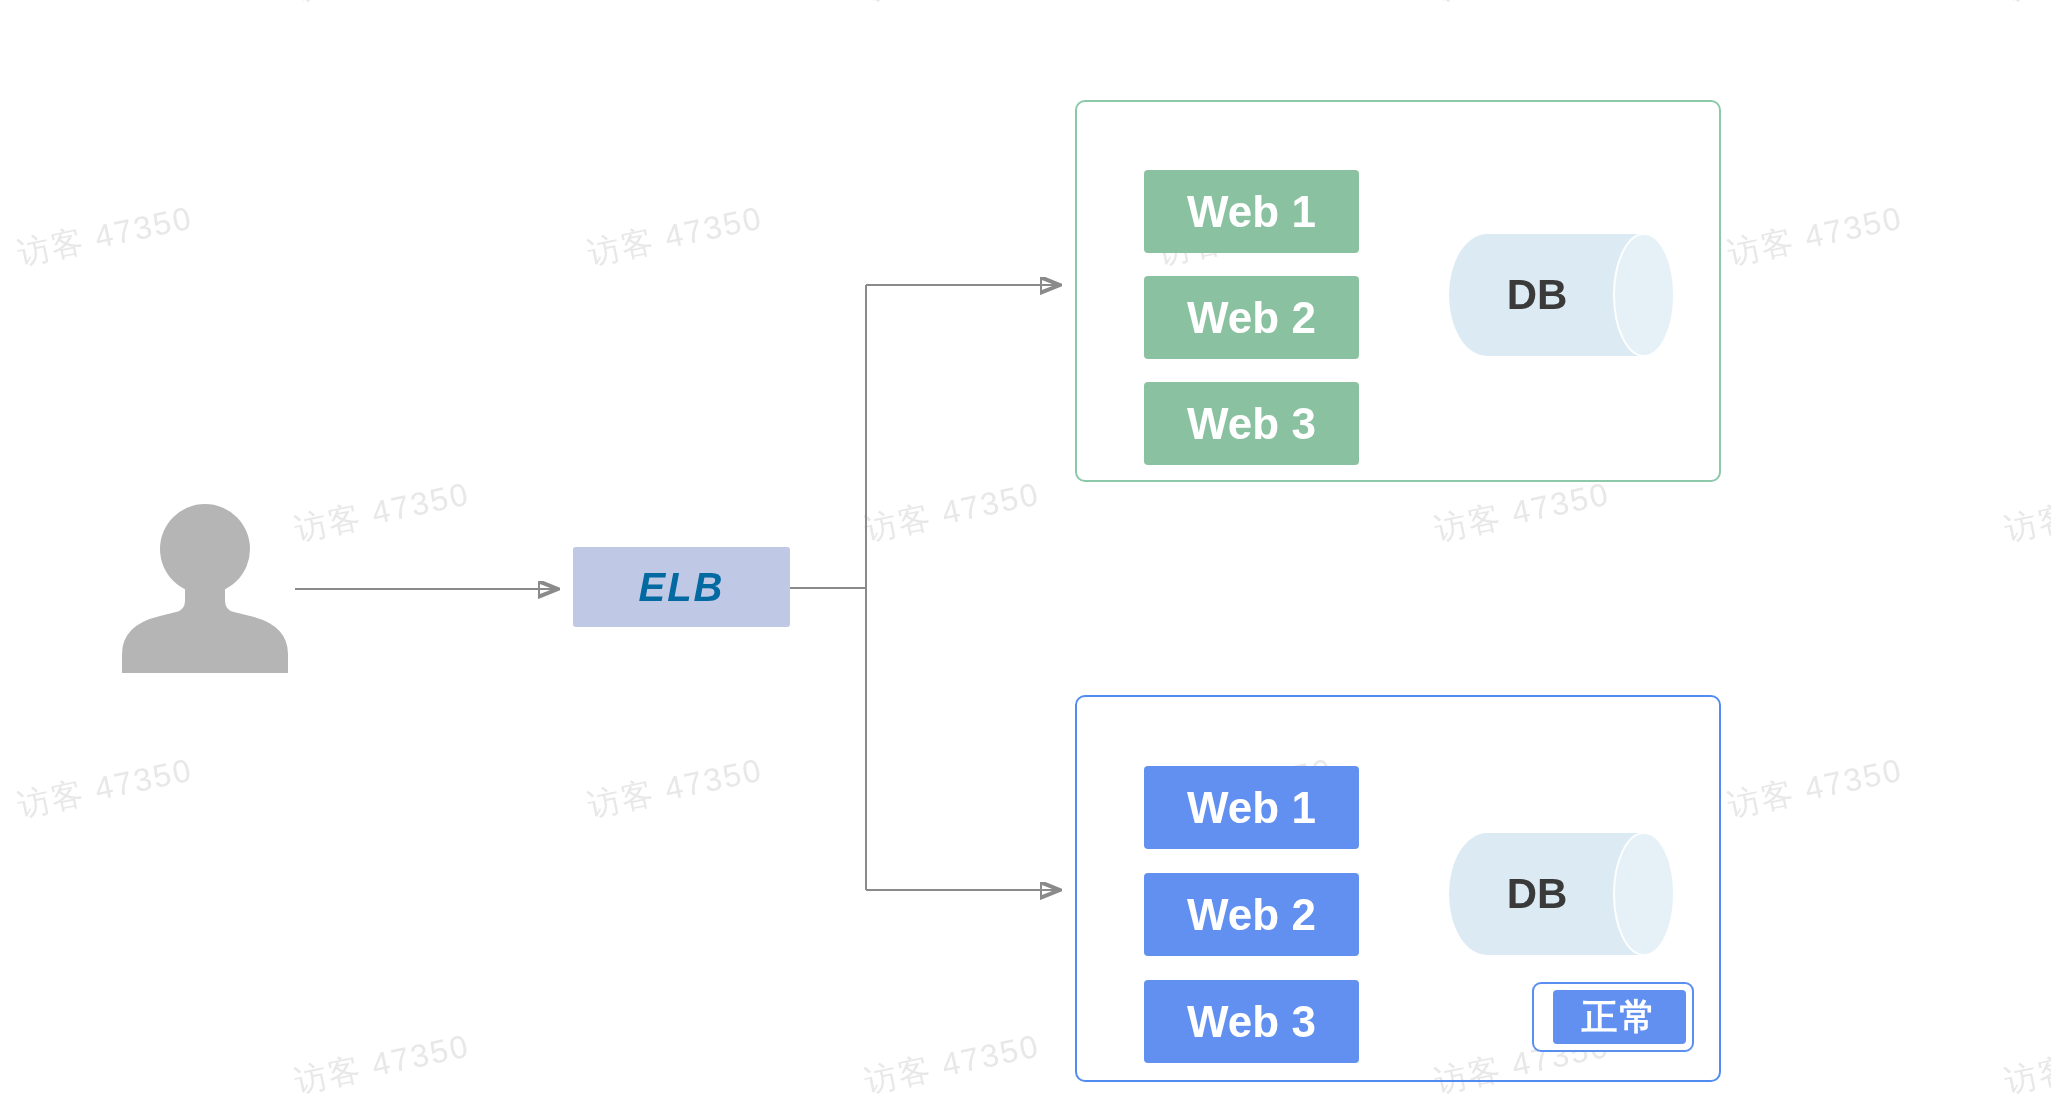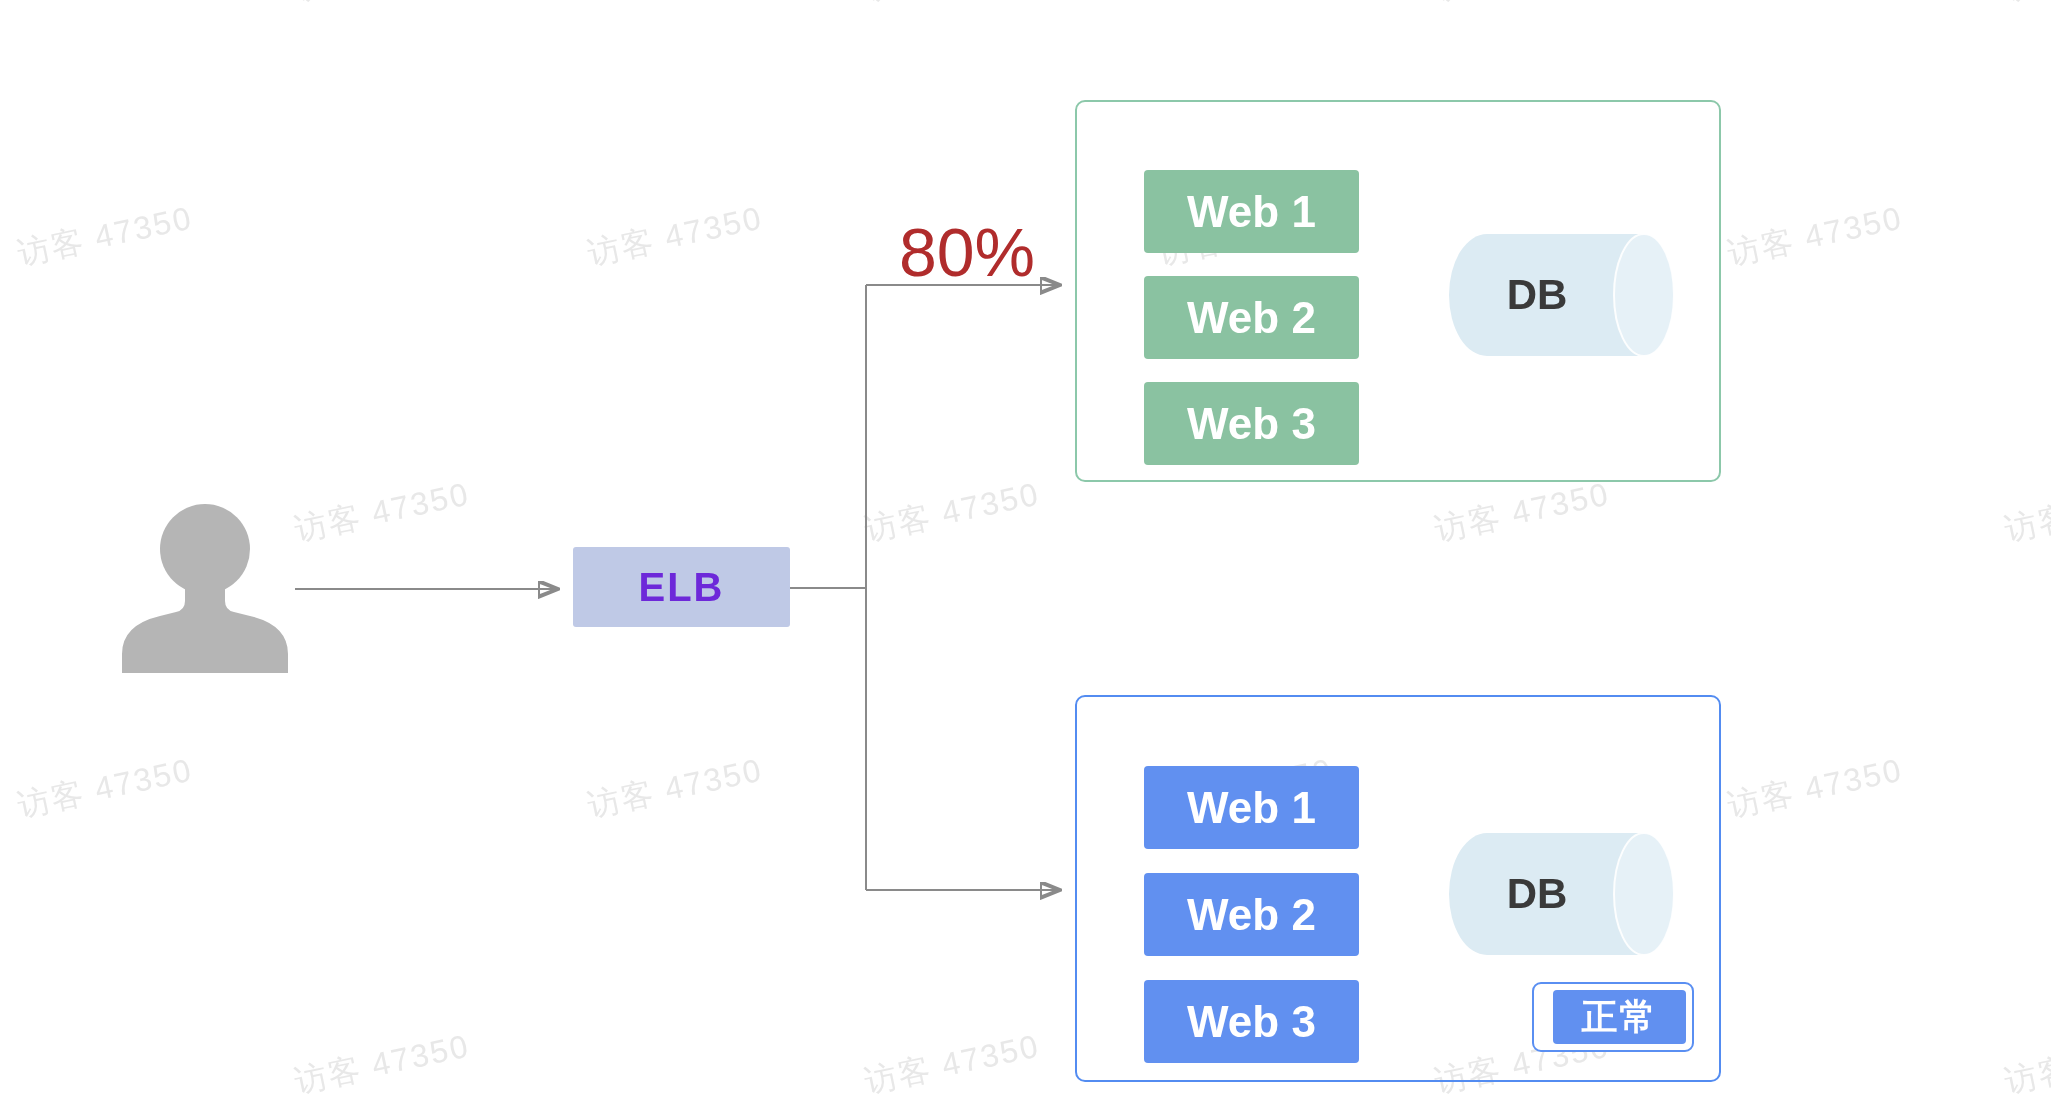--- a/index.html
+++ b/index.html
@@ -17,21 +17,21 @@
   
   .connectors{position:absolute;left:0;top:0;z-index:1;}
   .connectors path{stroke:#8a8a8a;stroke-width:2;fill:none;}
   
   .person{position:absolute;left:120px;top:498px;z-index:1;}
   
   .elb{
     position:absolute;left:573px;top:547px;width:217px;height:80px;z-index:1;
     background:#bfc9e6;border-radius:3px;display:flex;align-items:center;justify-content:center;
   }
-  .elb span{font-size:40px;font-weight:700;color:#6d28d9;letter-spacing:2px;}
+  .elb span{font-size:40px;font-weight:700;color:#0369a1;letter-spacing:2px;font-style:italic;}
   
   .pct{
     position:absolute;width:200px;text-align:center;z-index:1;
     font-size:68px;line-height:1;color:#b02c2c;
   }
   .pct-top{left:867px;top:218px;}
   .pct-bottom{left:867px;top:822px;}
   
   .cluster{position:absolute;z-index:1;border-radius:10px;background:transparent;}
   .cluster-green{left:1075px;top:100px;width:642px;height:378px;border:2px solid #8cc8aa;}
@@ -107,21 +107,20 @@
 
   <svg class="person" width="170" height="176" viewBox="0 0 170 176">
     <circle cx="85" cy="51" r="45" fill="#b5b5b5"></circle>
     <path d="M65,84 H105 V103 Q105,112 114,114 L130,118 Q168,127 168,156 V175 H2 V156 Q2,127 40,118 L56,114 Q65,112 65,103 Z" fill="#b5b5b5"></path>
   </svg>
 
   <div class="elb">
     <span>ELB</span>
   </div>
 
-  <div class="pct pct-top">80%</div>
 
   <div class="cluster cluster-green">
     <div class="server green" style="top:47px;">
       <span>Web 1</span>
     </div>
     <div class="server green" style="top:153px;">
       <span>Web 2</span>
     </div>
     <div class="server green" style="top:259px;">
       <span>Web 3</span>

